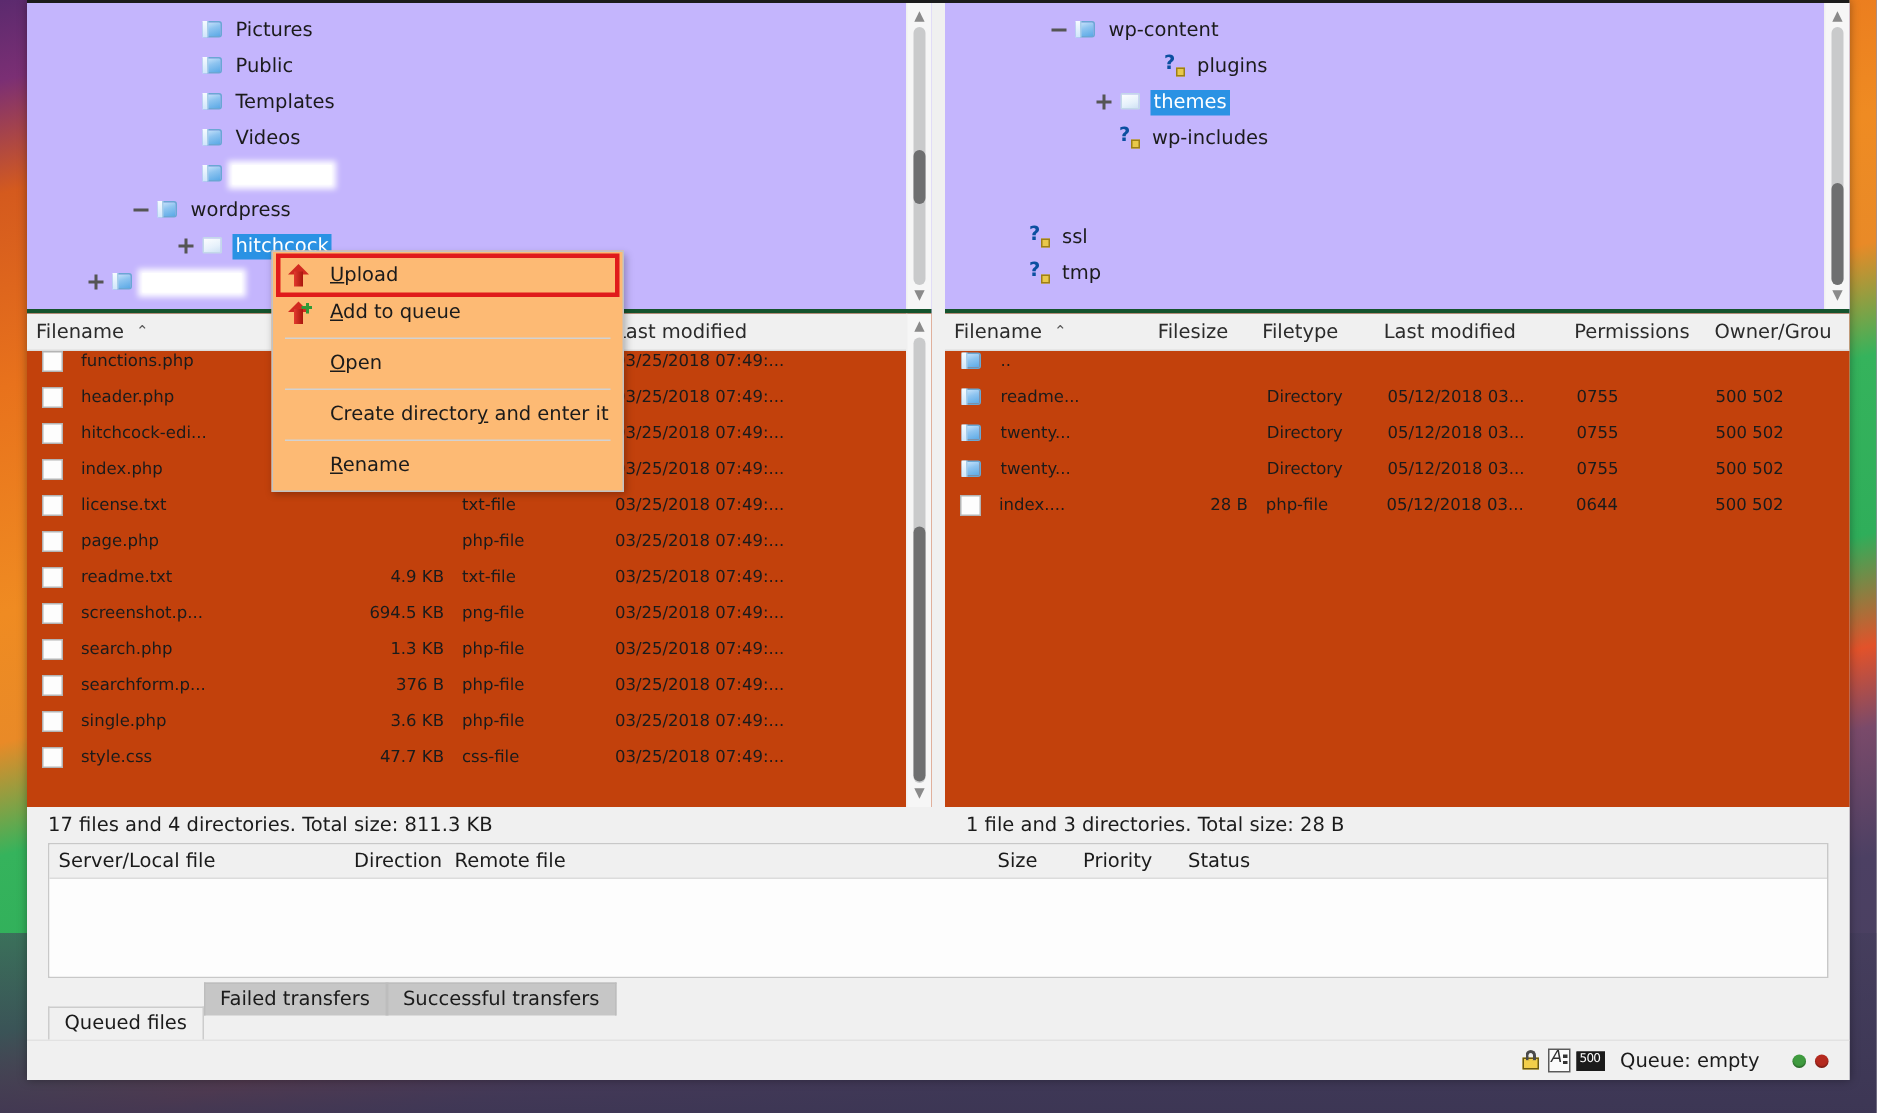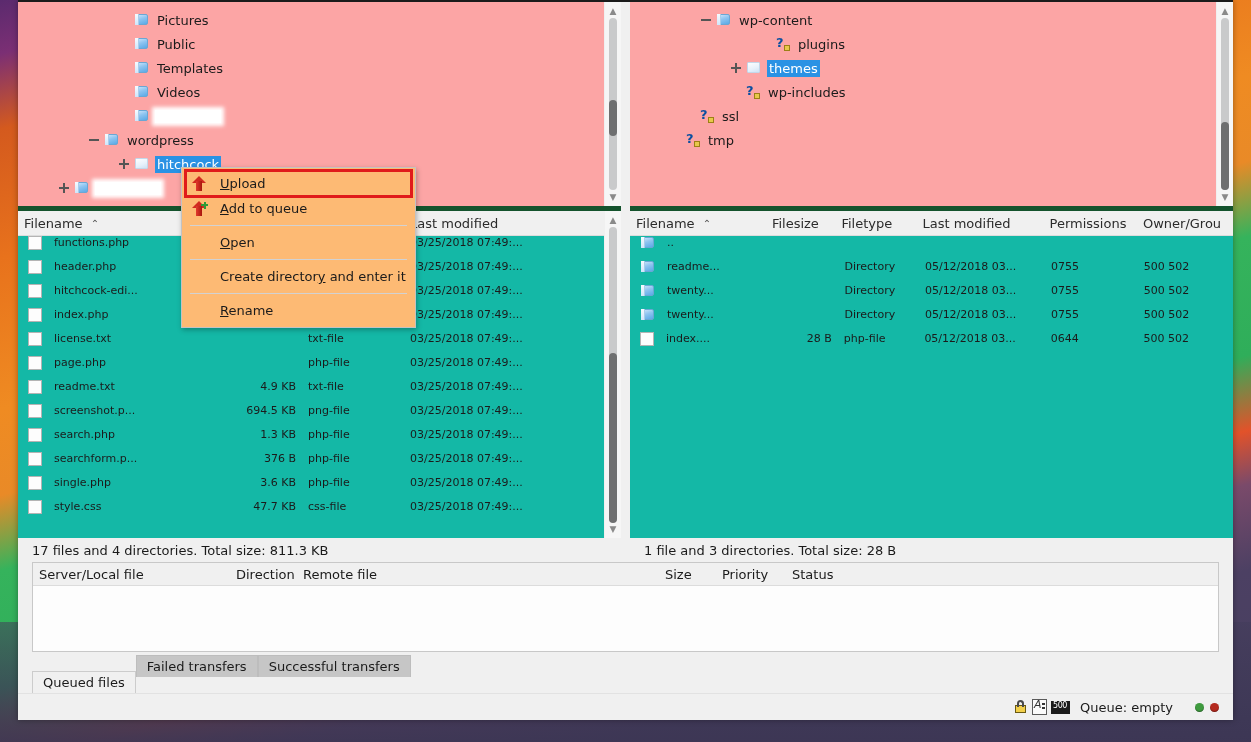--- a/index.html
+++ b/index.html
@@ -54,22 +54,22 @@
     flex-direction: column;
   }
   .side.left { width: 603px; }
   .splitter-v { width: 9px; background: #f0f0f0; }
   .side.right { width: 603px; }
 
   
   .treeview {
     position: relative;
     height: 204px;
-    background: #fca5a5;
-    border-bottom: 5px solid #14532d;
+    background: #c4b5fd;
+    border-bottom: 3px solid #14532d;
     overflow: hidden;
     display: flex;
   }
   .tree-rows {
     flex: 1 1 auto;
     position: relative;
     padding-top: 6px;
   }
   .tree-row {
     height: 24px;
@@ -186,21 +186,21 @@
     background: #c9cacb; border-radius: 4px;
   }
   .vscroll .thumb {
     position: absolute; left: 4px; width: 8px;
     background: #6e6f70; border-radius: 4px;
   }
 
   
   .filelist {
     flex: 1 1 auto;
-    background: #14b8a6;
+    background: #c2410c;
     display: flex;
     flex-direction: column;
     overflow: hidden;
     position: relative;
   }
   .fl-body { display: flex; flex: 1 1 auto; overflow: hidden; }
   .fl-inner { flex: 1 1 auto; position: relative; overflow: hidden; }
   .fl-header {
     height: 24px;
     background: #f0f0f0;
@@ -622,21 +622,21 @@
             <div class="tree-row" style="padding-left: 98px;">
               <span class="twisty plus"></span>
               <span class="ficon folder-pale"></span>
               <span class="tree-label sel">themes</span>
             </div>
             <div class="tree-row" style="padding-left: 98px;">
               <span class="twisty"></span>
               <span class="ficon unknown"></span>
               <span class="tree-label">wp-includes</span>
             </div>
-            <div class="tree-row" style="padding-left: 52px;">
+            <div class="tree-row" style="padding-left: 38px; margin-top: 42px;">
               <span class="twisty"></span>
               <span class="ficon unknown"></span>
               <span class="tree-label">ssl</span>
             </div>
             <div class="tree-row" style="padding-left: 38px;">
               <span class="twisty"></span>
               <span class="ficon unknown"></span>
               <span class="tree-label">tmp</span>
             </div>
           </div>

